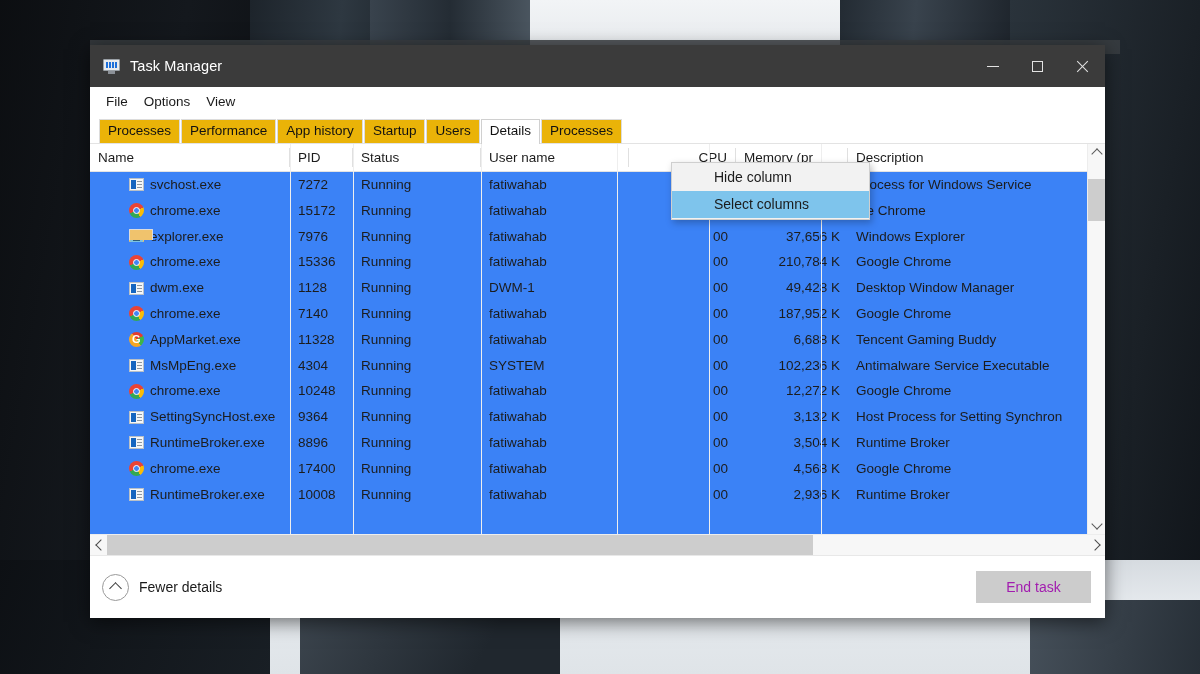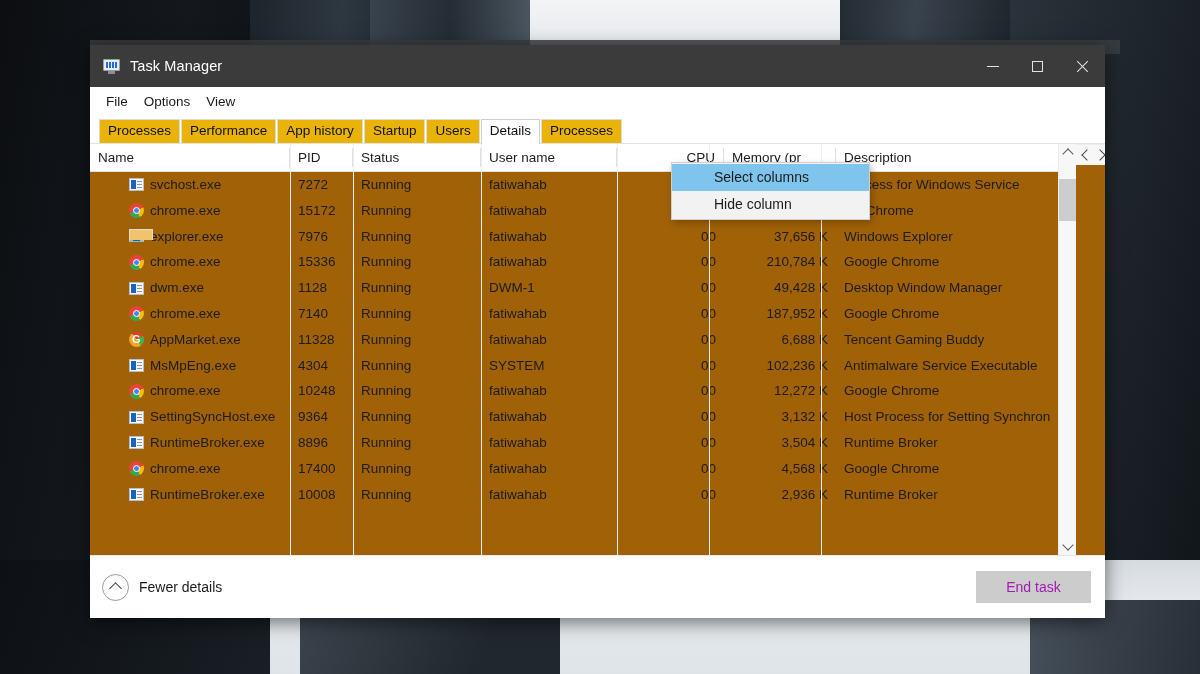--- a/index.html
+++ b/index.html
@@ -131,23 +131,23 @@
     padding: 3px 8px 4px 8px; margin-right: 1px; position: relative; z-index:1;
     line-height:16px;
   }
   .tab.active {
     background:#ffffff; border-color:#d0d0d0; z-index:3;
     padding-bottom: 5px; margin-bottom:-1px;
   }
 
   
   .listwrap {
-    flex: 1; display: flex; 
+    flex: 1; display: flex; flex-direction: column;
     border-top: 1px solid #e3e3e3;
-    position: relative; background:#a16207; overflow:hidden;
+    position: relative; background:#3b82f6; overflow:hidden;
   }
   .gridarea { display: flex; flex: 1; min-height: 0; }
   .gridmain { flex: 1; min-width: 0; display:flex; flex-direction:column; position:relative; }
 
   .hdrrow {
     display: flex; height: 27px; align-items: center;
     border-bottom: 1px solid #e3e3e3; flex:none;
     background:#ffffff;
   }
   .hdrcell {
@@ -165,21 +165,21 @@
     white-space: nowrap; overflow: hidden; box-sizing: border-box;
     height: 25.8px; line-height: 25.8px;
   }
   .cell.num { text-align: right; }
   .cell.name { display:flex; align-items:center; gap:6px;padding-left:39px; }
 
   
   .c-name { width: 200px; }
   .c-pid  { width: 63px; }
   .c-status { width: 128px; }
-  .c-user { width: 136px; }
+  .c-user { width: 148px; }
   .c-cpu  { width: 107px; }
   .c-mem  { width: 112px; }
   .c-desc { flex: 1; min-width:0; }
 
   
   .vsep { position:absolute; top:0; bottom:0; width:1px; background:#eeeeee; }
 
   
   .picon { width: 15px; height: 15px; flex: none; position: relative; }
   .ico-generic .body {
@@ -576,22 +576,22 @@
                 <div class="cell c-pid">10008</div>
                 <div class="cell c-status">Running</div>
                 <div class="cell c-user">fatiwahab</div>
                 <div class="cell num c-cpu">00</div>
                 <div class="cell num c-mem">2,936 K</div>
                 <div class="cell c-desc">Runtime Broker</div>
               </div>
             </div>
 
           <div class="ctxmenu">
+            <div class="ctxitem">Hide column</div>
             <div class="ctxitem sel">Select columns</div>
-            <div class="ctxitem">Hide column</div>
           </div>
         </div>
 
         <div class="vscroll">
           <div class="sb-arrow">
             <span class="chev up"></span>
           </div>
           <div class="sb-track">
             <div class="sb-thumb"></div>
           </div>

